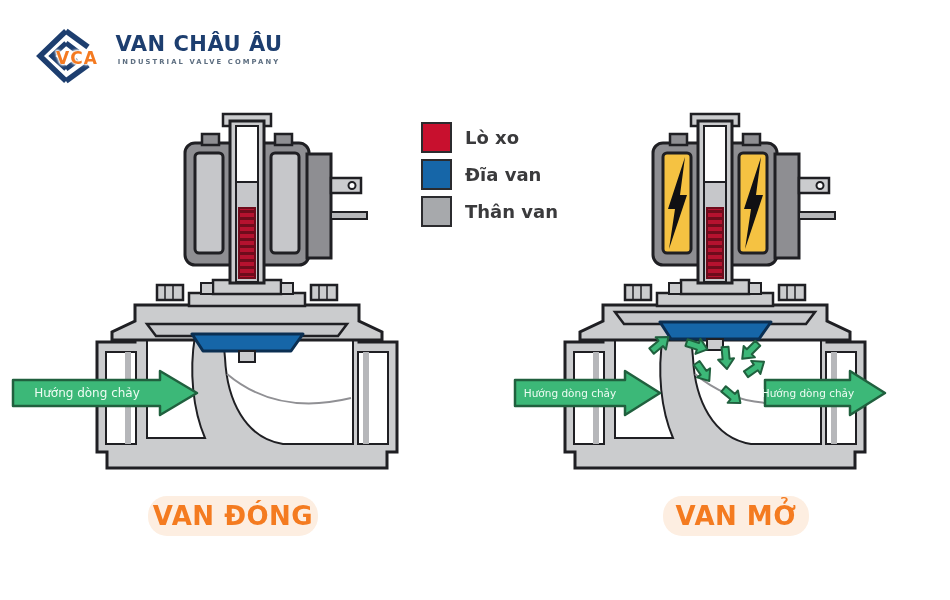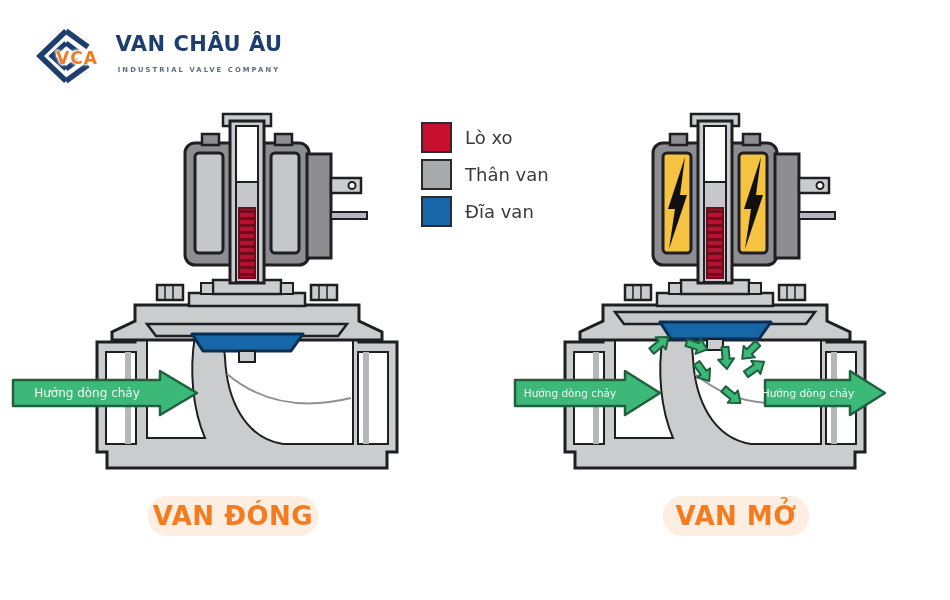--- a/index.html
+++ b/index.html
@@ -7,28 +7,28 @@
          font-family:"DejaVu Sans","Liberation Sans",sans-serif;}
 
   
   #logo{position:absolute;left:36px;top:24px;width:260px;height:62px;}
   #logo-icon{position:absolute;left:0;top:4px;}
   #logo-initials{position:absolute;left:20px;top:24px;font-size:17px;font-weight:bold;
       color:var(--c-brand-orange);letter-spacing:1px;
       text-shadow:0 0 2px #fff,0 0 3px #fff,0 0 4px #fff,1px 1px 2px #fff,-1px -1px 2px #fff;}
   #logo-text{position:absolute;left:68px;top:8px;width:190px;text-align:center;}
   #logo-name{font-size:21px;font-weight:bold;color:var(--c-brand-navy);letter-spacing:.5px;white-space:nowrap;}
-  #logo-tagline{margin-top:10px;font-size:6.8px;font-weight:bold;color:var(--c-tagline);
+  #logo-tagline{margin-top:2px;font-size:6.8px;font-weight:bold;color:var(--c-tagline);
       letter-spacing:2.1px;white-space:nowrap;}
 
   
   #legend{position:absolute;left:421px;top:123px;display:flex;flex-direction:column;gap:8px;}
   .legend-row{display:flex;align-items:center;height:29px;}
   .legend-swatch{width:27px;height:27px;border:2px solid #2b2b2e;flex:0 0 auto;}
-  .legend-label{margin-left:13px;font-size:18px;font-weight:400;color:#3a3a3c;white-space:nowrap;}
+  .legend-label{margin-left:13px;font-size:18px;font-weight:700;color:#3a3a3c;white-space:nowrap;}
 
   
   .caption{position:absolute;top:496px;height:40px;display:flex;align-items:center;justify-content:center;
       background:var(--c-caption-bg);color:var(--c-accent);font-size:26px;font-weight:bold;letter-spacing:.5px;border-radius:19px;}
   #caption-closed{left:148px;width:170px;}
   #caption-open{left:663px;width:146px;text-align:center;}
 
   
   svg{position:absolute;display:block;}
   #valve-closed-svg{left:0;top:108px;}
@@ -66,26 +66,26 @@
       <div id="logo-tagline">INDUSTRIAL VALVE COMPANY</div>
     </div>
   </div>
 
   <div id="legend">
     <div class="legend-row">
       <div class="legend-swatch" style="background: rgb(200, 16, 46);"></div>
       <span class="legend-label">Lò xo</span>
     </div>
     <div class="legend-row">
+      <div class="legend-swatch" style="background: rgb(22, 102, 168);"></div>
+      <span class="legend-label">Đĩa van</span>
+    </div>
+    <div class="legend-row">
       <div class="legend-swatch" style="background: rgb(167, 169, 172);"></div>
       <span class="legend-label">Thân van</span>
-    </div>
-    <div class="legend-row">
-      <div class="legend-swatch" style="background: rgb(22, 102, 168);"></div>
-      <span class="legend-label">Đĩa van</span>
     </div>
   </div>
 
   <svg id="valve-closed-svg" width="470" height="380" viewBox="0 0 470 380">
     <defs>
       <pattern id="springL" patternUnits="userSpaceOnUse" width="16" height="7">
         <rect width="16" height="7" fill="#b5122f"></rect>
         <line x1="0" y1="5.5" x2="16" y2="5.5" stroke="#6e0c1c" stroke-width="3"></line>
       </pattern>
     </defs>

